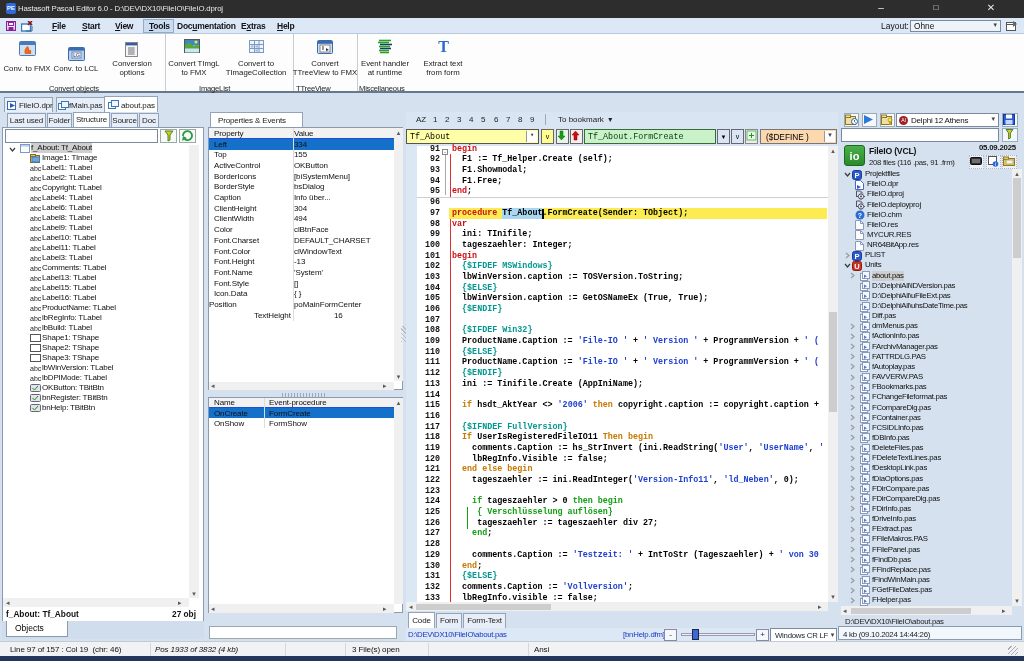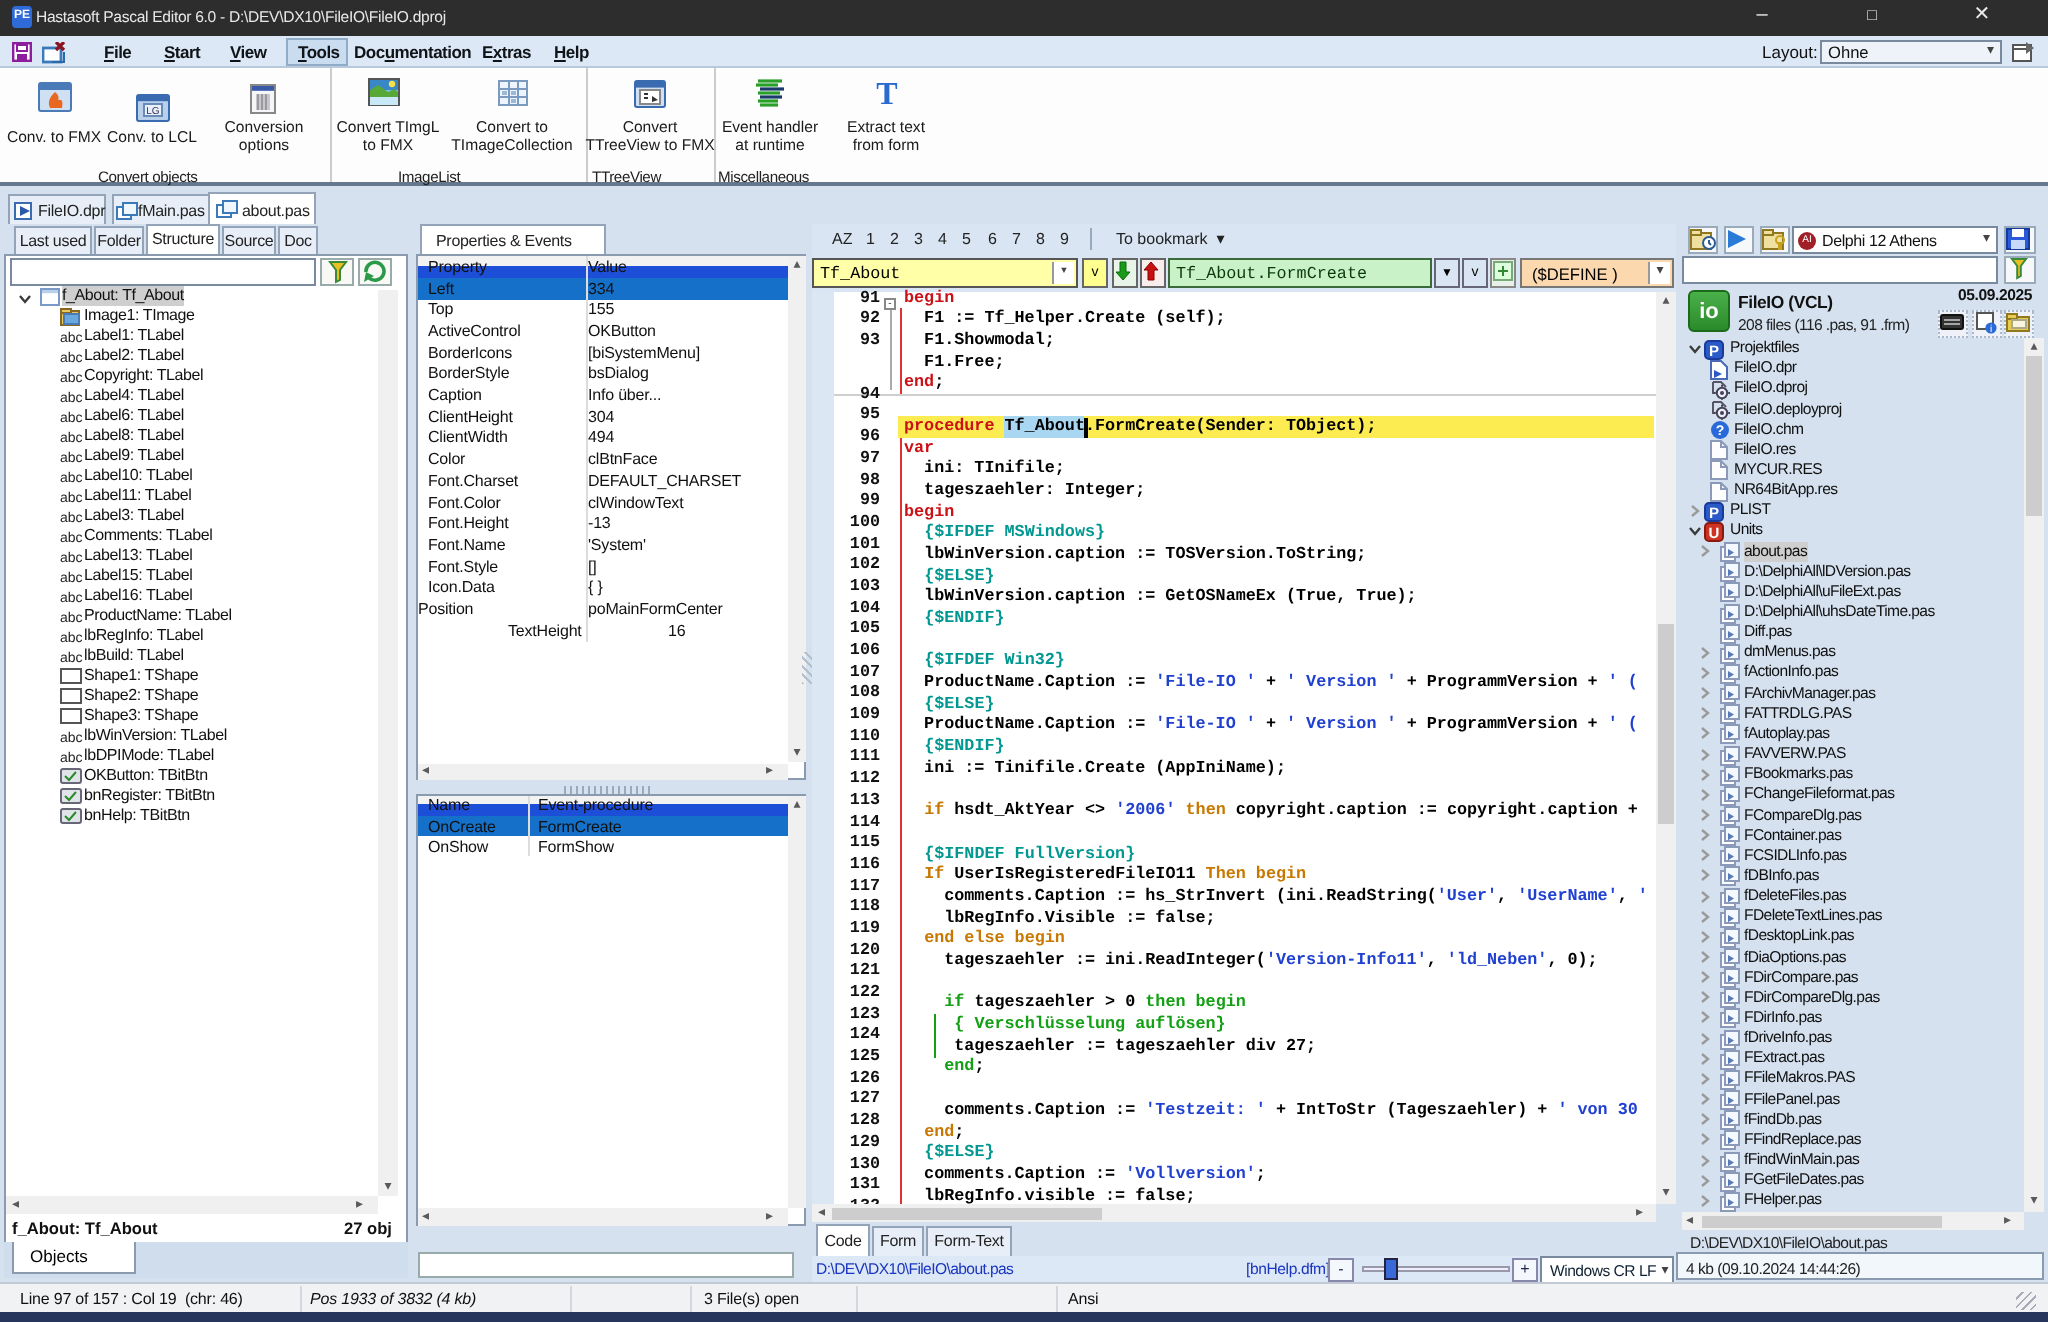--- a/index.html
+++ b/index.html
@@ -19,21 +19,21 @@
 #toolbar{left:0;top:34px;width:1024px;height:59px;background:#fdfdfd;border-bottom:2px solid #65788e;}
 .tsep{top:0;width:1px;height:57px;background:#c9cdd2;}
 .tcap{font-size:7.8px;color:#1a1a1a;text-align:center;}
 .gcap{font-size:7.6px;letter-spacing:-0.2px;color:#222;top:50px;}
 
 .tab{border:1px solid #94a4b8;border-bottom:none;background:#e7eef7;font-size:8px;letter-spacing:-0.15px;color:#222;}
 .tabactive{background:#fff;}
 .sb{background:#f0f0f0;}
 .sbthumb{background:#cdcdcd;}
 .arr{color:#5a5a5a;font-size:7px;line-height:8px;text-align:center;}
-.gridhdr{background:#f2f2f2;border-bottom:6px solid #1d4ed8;font-size:8px;letter-spacing:-0.1px;color:#111;}
+.gridhdr{background:#f2f2f2;border-bottom:1px solid #1d4ed8;font-size:8px;letter-spacing:-0.1px;color:#111;}
 .sel{background:#1470c8;color:#fff;}
 .gsel{background:#cfcfcf;}
 .trow{font-size:8px;letter-spacing:-0.2px;color:#101010;white-space:nowrap;}
 .small{font-size:8px;letter-spacing:-0.1px;color:#101010;white-space:nowrap;}
 .blue{color:#1a35c0;}
 
 .kr{color:#cc1016;} .ko{color:#c87800;} .kg{color:#14a014;} .dd{color:#009890;} .ss{color:#2040d0;}
 .codeline{white-space:pre;}
 </style></head><body>
 <div class="abs" id="title">
@@ -534,21 +534,21 @@
 <div class="abs" style="left:96.2px;top:95.9px;width:40.2px;height:10.7px;background:#a9d7f2;"></div>
 <div class="abs" style="left:11px;top:85.3px;width:411px;height:1px;background:#cfcfcf;"></div>
 <div class="abs" style="left:43.5px;top:42.2px;width:1.5px;height:42.8px;background:#e03030;"></div>
 <div class="abs" style="left:43.5px;top:106.6px;width:1.5px;height:383px;background:#e03030;"></div>
 <div class="abs" style="left:36px;top:36.5px;width:6px;height:6px;border:1px solid #888;background:#fff;font-size:5px;line-height:4px;text-align:center;color:#333;">-</div>
 <div class="abs" style="left:38.5px;top:43px;width:1px;height:40px;background:#aaa;"></div>
 <div class="abs mono" style="left:4px;top:31.7px;width:30px;text-align:right;font-size:8.4px;font-weight:bold;color:#111;line-height:10.7px;">
       <div style="height:10.7px;">91</div>
       <div style="height:10.7px;">92</div>
       <div style="height:10.7px;">93</div>
-      <div style="height:10.7px;margin-top:16px;">94</div>
+      <div style="height:10.7px;">94</div>
       <div style="height:10.7px;">95</div>
       <div style="height:10.7px;">96</div>
       <div style="height:10.7px;">97</div>
       <div style="height:10.7px;">98</div>
       <div style="height:10.7px;">99</div>
       <div style="height:10.7px;">100</div>
       <div style="height:10.7px;">101</div>
       <div style="height:10.7px;">102</div>
       <div style="height:10.7px;">103</div>
       <div style="height:10.7px;">104</div>

